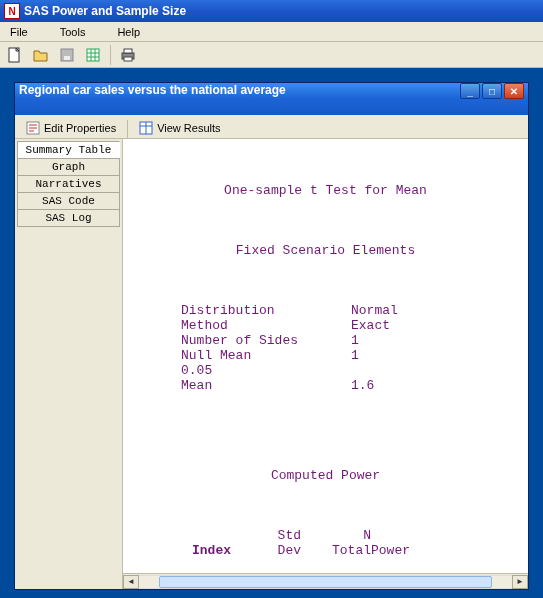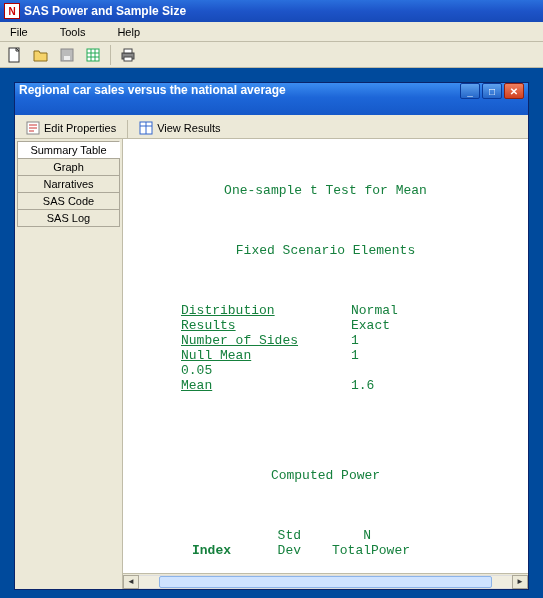--- a/index.html
+++ b/index.html
@@ -120,20 +120,21 @@
   .ct-sep { width:1px; height:18px; background:#c0bca8; margin:0 2px;}
   
   .child-body {
     flex:1; display:flex; min-height:0;
   }
   .sidebar {
     width: 108px;
     background: #ece9d8;
     border-right:1px solid #c0bca8;
     padding: 2px 2px;
+    font-family: Liberation Mono, monospace;
   }
   .sidetab {
     border:1px solid #aca899;
     background: #ece9d8;
     text-align:center;
     padding: 2px 0;
     margin-bottom: 0px;
     font-size:11px;
     cursor: default;
     position: relative;
@@ -148,37 +149,37 @@
   .content-wrap {
     flex:1; background:#fff; position:relative; min-width:0;
     border-top:1px solid #fff;
   }
   .content {
     position:absolute; left:0; top:0; right:0; bottom:16px;
     background:#fff;
     padding: 28px 18px 10px 18px;
     font-family: "Courier New", monospace;
     font-size: 13px;
-    color:#15803d;
+    color:#701a75;
     overflow:hidden;
     white-space: pre;
   }
   .hscroll {
     position:absolute; left:0; right:0; bottom:0; height:16px;
     background:#ece9d8;
     display:flex; align-items:center;
     border-top:1px solid #c0bca8;
   }
   .hs-btn { width:16px;height:14px;background:#ece9d8;border:1px solid #aca899;display:flex;align-items:center;justify-content:center;font-size:8px;color:#333;}
   .hs-track { flex:1; height:14px; background:#f0ede0; position:relative; border-top:1px solid #ddd;border-bottom:1px solid #ddd;}
   .hs-thumb { position:absolute; left:20px; right:20px; top:0; bottom:0; background:#cfe3ff; border:1px solid #8cb3e8; border-radius:2px;}
   
   .center-title { text-align:center; }
   .scenario-row { display:flex; }
-  .scenario-label { width:170px;text-decoration:underline; }
+  .scenario-label { width:170px; }
   .scenario-val { width:70px; }
   .pwr-head, .pwr-row { display:flex; }
   .c-idx { width:60px; text-align:right;font-weight:bold;}
   .c-sd  { width:70px; text-align:right;}
   .c-n   { width:70px; text-align:right;}
   .c-pw  { width:80px; text-align:left;}
   .block { white-space: normal; }
   
   .svgicon { display:block; }
 </style>
@@ -280,21 +281,21 @@
 <div class="block center-title">One-sample t Test for Mean</div>
 <div>&nbsp;</div>
 <div class="block center-title">Fixed Scenario Elements</div>
 <div>&nbsp;</div>
 <div style="margin-left:40px" class="block">
 <div class="scenario-row">
                 <span class="scenario-label">Distribution</span>
                 <span class="scenario-val">Normal</span>
               </div>
 <div class="scenario-row">
-                <span class="scenario-label">Results</span>
+                <span class="scenario-label">Method</span>
                 <span class="scenario-val">Exact</span>
               </div>
 <div class="scenario-row">
                 <span class="scenario-label">Number of Sides</span>
                 <span class="scenario-val">1</span>
               </div>
 <div class="scenario-row">
                 <span class="scenario-label">Null Mean</span>
                 <span class="scenario-val">1</span>
               </div>

